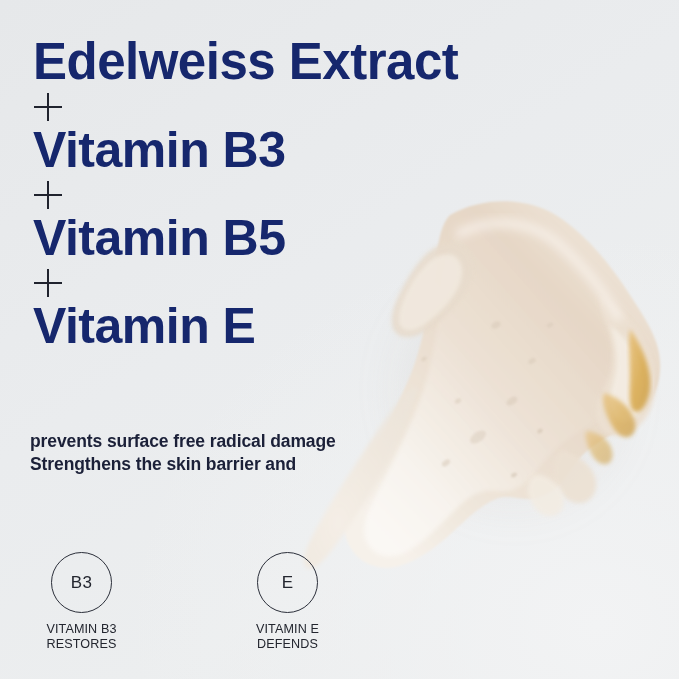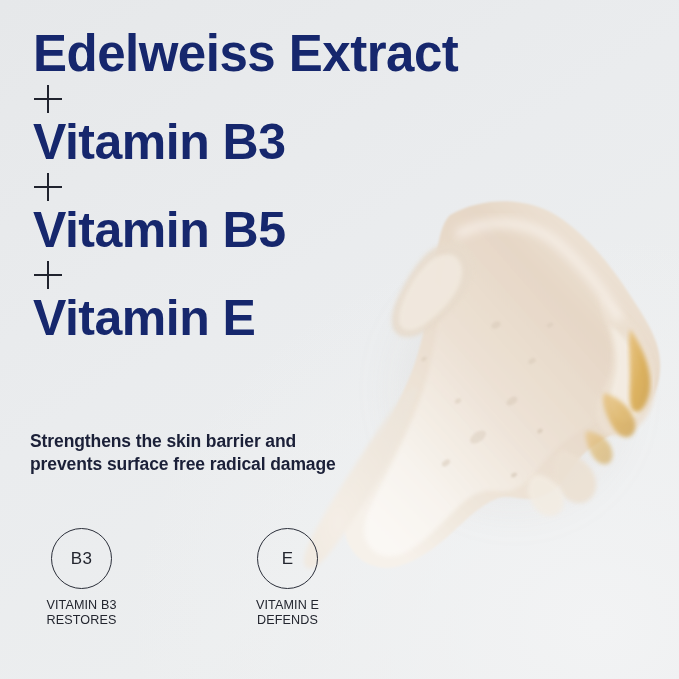--- a/index.html
+++ b/index.html
@@ -59,21 +59,21 @@
   .headline {
     color: #16276d;
     font-weight: 700;
     font-stretch: condensed;
     letter-spacing: -0.5px;
     line-height: 1.0;
     white-space: nowrap;
     text-rendering: optimizeLegibility;
   }
 
-  .headline.h-main { font-size: 51px; margin: 4px 0 2px 0; }
+  .headline.h-main { font-size: 51px; margin: 12px 0 2px 0; }
   .headline.h-sub  { font-size: 50px; margin: 0; }
 
   .plus {
     position: relative;
     width: 28px;
     height: 28px;
     margin: 6px 0 4px 1px;
   }
   .plus::before, .plus::after {
     content: "";
@@ -94,21 +94,21 @@
     font-stretch: condensed;
     line-height: 1.32;
     letter-spacing: -0.1px;
   }
   .blurb div { white-space: nowrap; }
 
   
   .badges {
     position: absolute;
     left: 30px;
-    top: 528px;
+    top: 552px;
     width: 420px;
     display: flex;
     align-items: flex-end;
   }
 
   .badge {
     width: 103px;
     display: flex;
     flex-direction: column;
     align-items: center;
@@ -260,22 +260,22 @@
     <div class="headline h-main">Edelweiss Extract</div>
     <div class="plus"></div>
     <div class="headline h-sub">Vitamin B3</div>
     <div class="plus"></div>
     <div class="headline h-sub">Vitamin B5</div>
     <div class="plus"></div>
     <div class="headline h-sub">Vitamin E</div>
   </div>
 
   <div class="blurb">
+    <div>prevents surface free radical damage</div>
     <div>Strengthens the skin barrier and</div>
-    <div>prevents surface free radical damage</div>
   </div>
 
   <div class="badges">
 
     <div class="badge">
       <div class="badge-circle">
         <span class="badge-abbr">B3</span>
       </div>
       <div class="badge-label">VITAMIN B3
 RESTORES</div>

